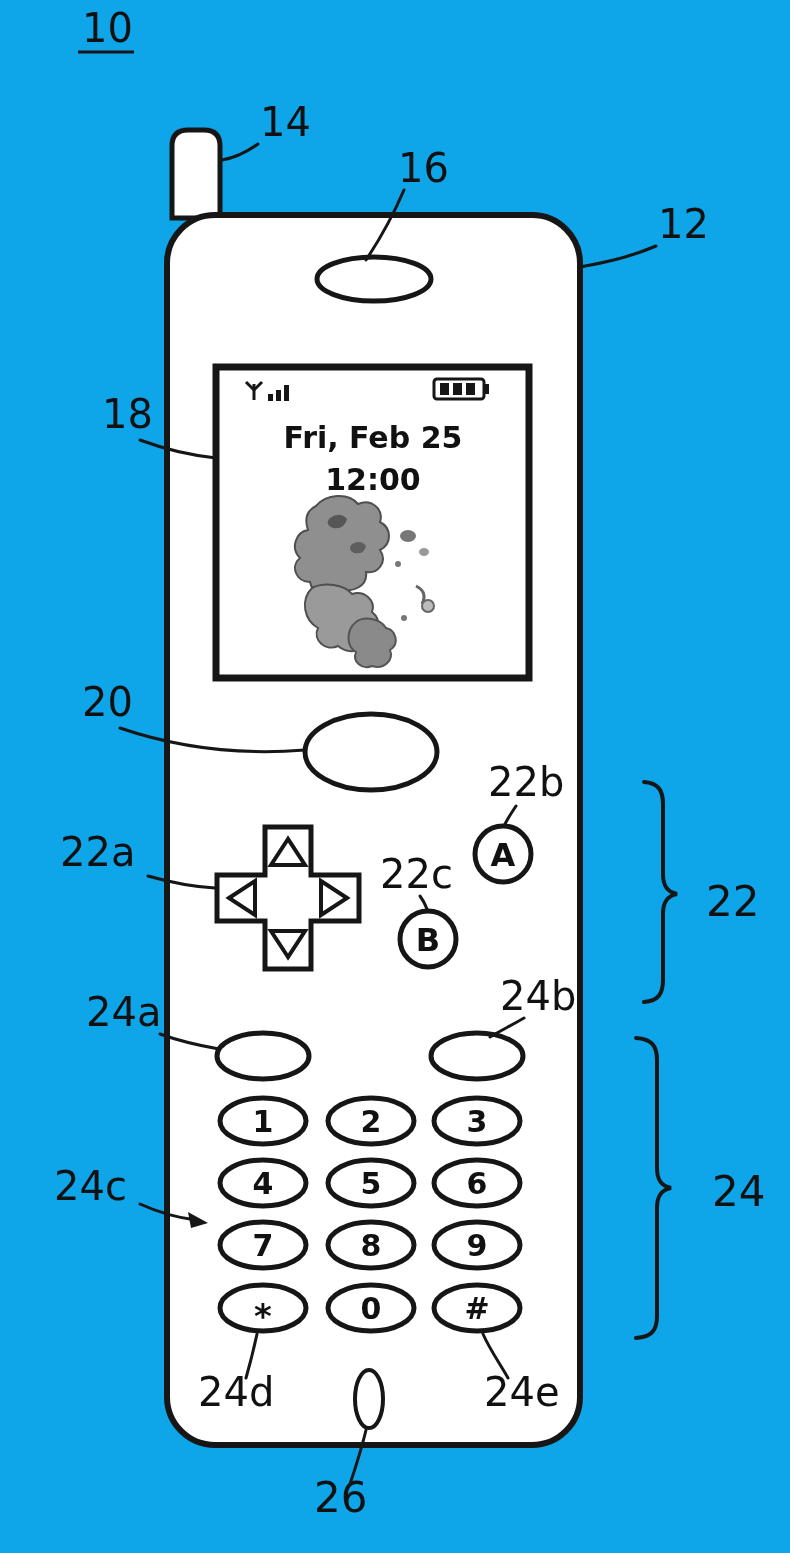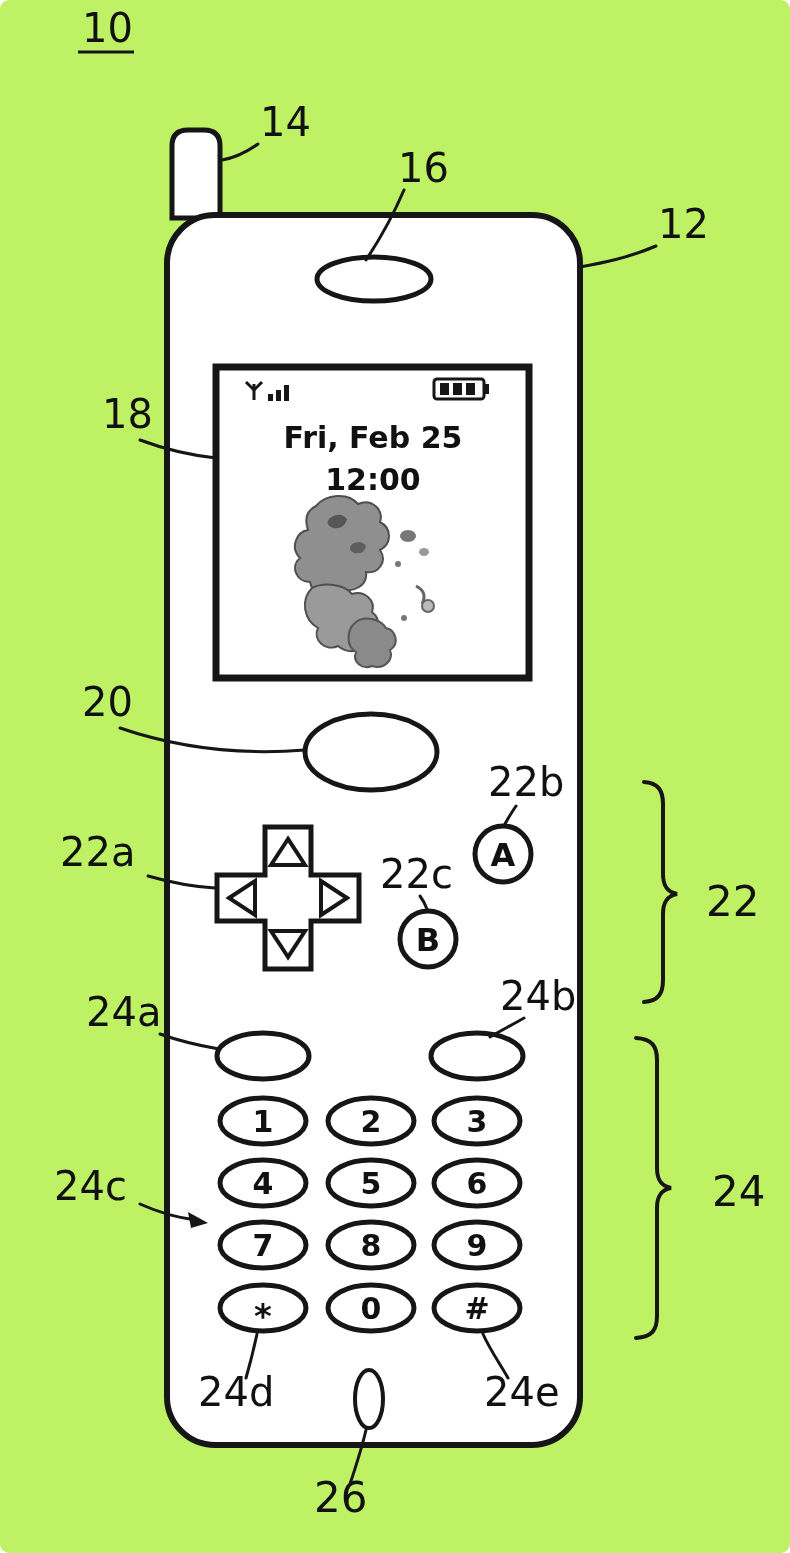--- a/index.html
+++ b/index.html
@@ -4,23 +4,22 @@
 <style>
   html, body {
     margin: 0;
     padding: 0;
     background: #ffffff;
   }
   .figure-canvas {
     position: relative;
     width: 790px;
     height: 1553px;
-    background: #bef264;
+    background: #0ea5e9;
     overflow: hidden;
-    border-radius: 9px;
   }
   svg {
     display: block;
   }
   text {
     font-family: "DejaVu Sans", sans-serif;
     fill: #111111;
   }
   .ref-num { font-size: 40px; }
   .ref-num-lg { font-size: 42px; }

